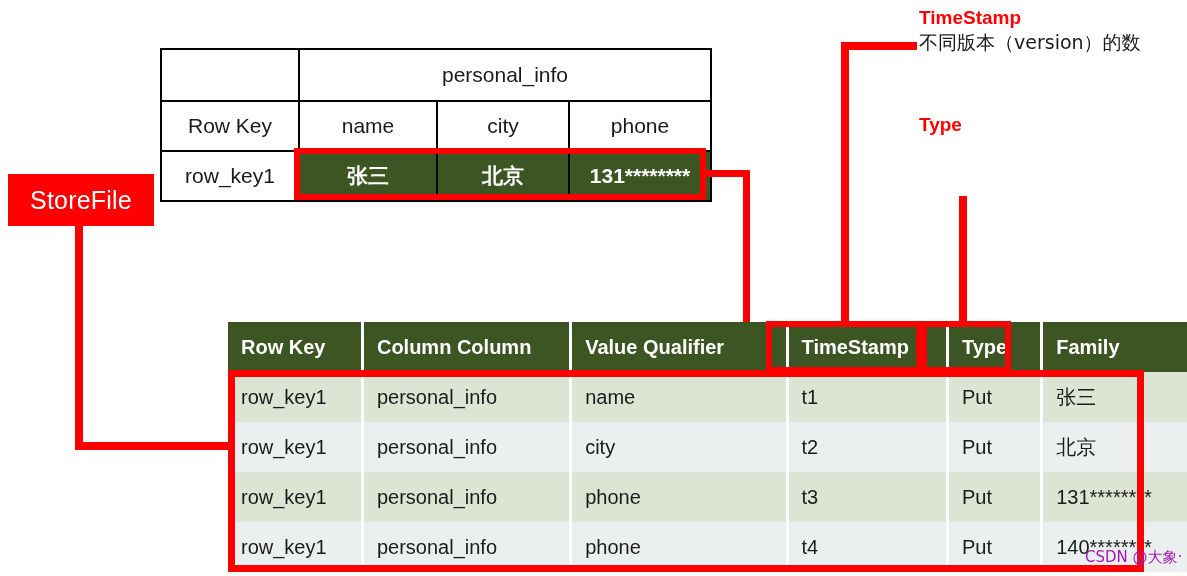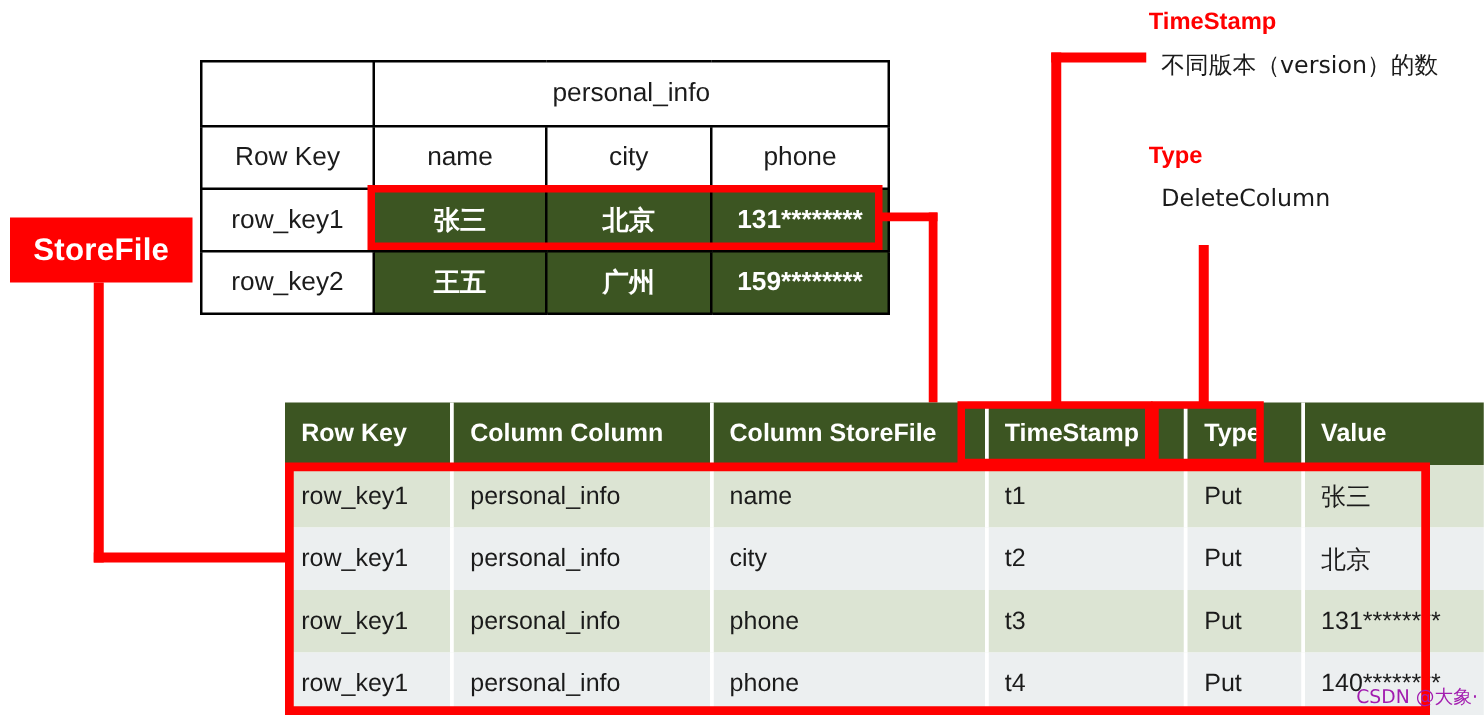--- a/index.html
+++ b/index.html
@@ -10,21 +10,21 @@
   }
   .stage{position:absolute;left:0;top:0;width:1187px;height:576px;}
 
   
   .rl{position:absolute;background:#ff0000;}
 
   
   #storefile-badge{
     position:absolute;left:8px;top:174px;width:146px;height:52px;
     background:#ff0000;color:#ffffff;
-    font-size:25px;font-weight:bold;
+    font-size:25px;font-weight:normal;
     display:flex;align-items:center;justify-content:center;
     letter-spacing:0.2px;
   }
 
   
   #top-table{
     position:absolute;left:160px;top:48px;
     border-collapse:collapse;table-layout:fixed;
   }
   #top-table td{
@@ -75,21 +75,21 @@
   .b-ts{width:152px;}
   .b-type{width:85px;}
   .b-val{width:138px;}
 
   
   .anno{position:absolute;}
   .anno .atitle{
     color:#ff0000;font-size:19px;font-weight:bold;line-height:24px;margin:0;
   }
   .anno .abody{
-    color:#1b1b1b;font-size:19px;line-height:25px;margin:10px;
+    color:#1b1b1b;font-size:19px;line-height:25px;margin:0;
     font-family:"DejaVu Sans","Liberation Sans",sans-serif;
   }
   #anno-timestamp{left:919px;top:6px;width:262px;}
   #anno-type{left:919px;top:113px;width:262px;}
 
   
   #watermark{
     position:absolute;left:1085px;top:548px;
     color:#a21caf;font-size:15px;white-space:nowrap;
     font-family:"DejaVu Sans","Liberation Sans",sans-serif;
@@ -118,44 +118,38 @@
         <td class="c-name">name</td>
         <td class="c-city">city</td>
         <td class="c-phone">phone</td>
       </tr>
       <tr>
         <td>row_key1</td>
         <td class="green">张三</td>
         <td class="green">北京</td>
         <td class="green star">131********</td>
       </tr>
-      <tr>
-        <td>row_key2</td>
-        <td class="green">王五</td>
-        <td class="green">广州</td>
-        <td class="green star">159********</td>
-      </tr>
     </tbody>
   </table>
 
   <div style="position:absolute;left:294px;top:148px;width:412px;height:52px;
               border:6px solid #ff0000;box-sizing:border-box;"></div>
 
   <div class="rl" style="left:704px;top:170px;width:46px;height:7px;"></div>
   <div class="rl" style="left:743px;top:170px;width:7px;height:152px;"></div>
 
   <table id="bottom-table">
     <thead>
       <tr>
         <th class="b-rowkey">Row Key</th>
         <th class="b-cf">Column Column</th>
-        <th class="b-cq">Column StoreFile</th>
+        <th class="b-cq">Value Qualifier</th>
         <th class="b-ts">TimeStamp</th>
         <th class="b-type">Type</th>
-        <th class="b-val">Value</th>
+        <th class="b-val">Family</th>
       </tr>
     </thead>
     <tbody>
       <tr class="odd">
         <td>row_key1</td>
         <td>personal_info</td>
         <td>name</td>
         <td>t1</td>
         <td>Put</td>
         <td>张三</td>
@@ -201,18 +195,17 @@
 
   <div class="rl" style="left:959px;top:196px;width:8px;height:128px;"></div>
 
   <div class="anno" id="anno-timestamp">
     <p class="atitle">TimeStamp</p>
     <p class="abody">不同版本（version）的数</p>
   </div>
 
   <div class="anno" id="anno-type">
     <p class="atitle">Type</p>
-    <p class="abody">DeleteColumn</p>
   </div>
 
   <div id="watermark">CSDN @大象·</div>
 
 </div>
 
 </body></html>

